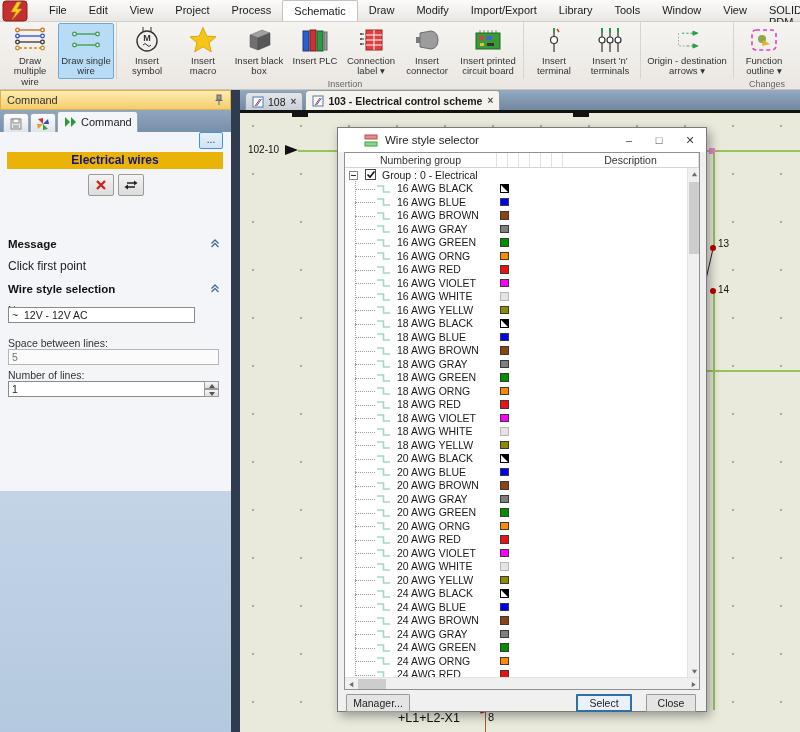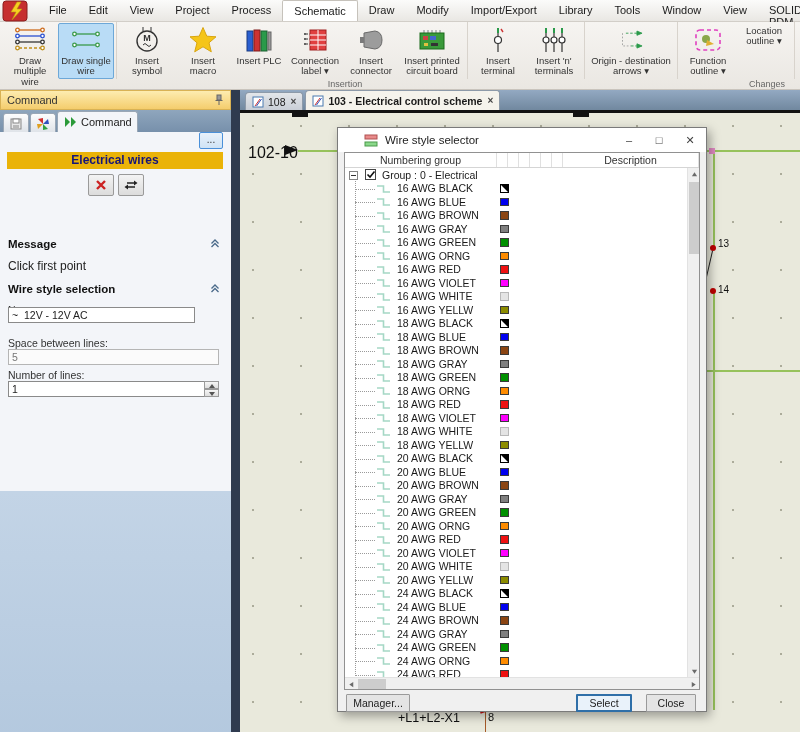--- a/index.html
+++ b/index.html
@@ -79,21 +79,21 @@
   .doc-tab .ico { width:12px; height:12px; margin-right:4px; }
   .doc-tab .lbl { font-size:10.5px; color:#1a1a1a; }
   .doc-tab .cls { margin-left:5px; font-size:10px; color:#444; font-weight:bold; }
   #canvas { position:relative; width:560px; height:622px; background:#e9e9dc;
     background-image:radial-gradient(circle,#aaaa98 0.7px, rgba(0,0,0,0) 0.9px); background-size:48px 48px; background-position:37px 40px; }
   #sheet-topline { position:absolute; left:0; top:0; width:560px; height:3px; background:#121212; }
   .sheet-tick { position:absolute; top:3px; width:16px; height:4px; background:#121212; }
   #wire1 { position:absolute; left:58px; top:40px; width:502px; height:1.6px; background:#97c25c; }
   #wire1-arrow { position:absolute; left:45px; top:35px; width:0; height:0;
     border-left:13px solid #111; border-top:5px solid transparent; border-bottom:5px solid transparent; }
-  #wire1-label { position:absolute; left:8px; top:34px; font-size:16px; color:#111; }
+  #wire1-label { position:absolute; left:8px; top:34px; font-size:10px; color:#111; }
   #pink-dot { position:absolute; left:469px; top:38px; width:6px; height:6px; background:#e08ac2; }
   .vwire { position:absolute; left:473px; width:1.6px; background:#97c25c; }
   .red-dot { position:absolute; left:470px; width:6px; height:6px; background:#c00000; border-radius:50%; }
   .contact-lbl { position:absolute; left:478px; font-size:10px; color:#111; }
   #contact-diag { position:absolute; left:472px; top:141px; width:1.4px; height:37px; background:#222;
     transform:rotate(13deg); transform-origin:top center; }
   #wire2 { position:absolute; left:467px; top:260px; width:93px; height:1.6px; background:#97c25c; }
   #btm-label { position:absolute; left:158px; top:601px; font-size:12.5px; color:#111; }
   #btm-num { position:absolute; left:248px; top:601px; font-size:11px; color:#111; }
   #btm-vline { position:absolute; left:245px; top:593px; width:1.4px; height:29px; background:#a55a28; }
@@ -222,20 +222,28 @@
                 <text x="16" y="16" font-size="9" text-anchor="middle" fill="#333" font-weight="bold">M</text>
                 <path d="M12 20 q2 -3 4 0 q2 3 4 0" fill="none" stroke="#333"></path>
               </svg></span>
             <span class="rib-lbl">Insert symbol</span>
           </div>
           <div class="rib-item">
             <span class="rib-ico"><svg viewBox="0 0 32 30">
                 <path d="M16 2.5 L19.8 11.2 L29 11.8 L22 17.8 L24.3 26.8 L16 21.8 L7.7 26.8 L10 17.8 L3 11.8 L12.2 11.2 Z" fill="#f5c518" stroke="#d9a510"></path>
               </svg></span>
             <span class="rib-lbl">Insert macro</span>
+          </div>
+          <div class="rib-item">
+            <span class="rib-ico"><svg viewBox="0 0 32 30">
+                <polygon points="7,10 19,5 27,8 15,13" fill="#a0a0a0" stroke="#6a6a6a" stroke-width="0.5"></polygon>
+                <polygon points="7,10 15,13 15,25 7,22" fill="#707070" stroke="#555" stroke-width="0.5"></polygon>
+                <polygon points="15,13 27,8 27,20 15,25" fill="#585858" stroke="#444" stroke-width="0.5"></polygon>
+              </svg></span>
+            <span class="rib-lbl">Insert black box</span>
           </div>
           <div class="rib-item">
             <span class="rib-ico"><svg viewBox="0 0 32 30">
                 <rect x="4" y="6" width="6" height="20" fill="#2a5fd0" stroke="#1a3a80"></rect>
                 <rect x="11" y="5" width="6" height="21" fill="#cc3333" stroke="#801a1a"></rect>
                 <rect x="18" y="6" width="6" height="20" fill="#2a9a4a" stroke="#1a6030"></rect>
                 <rect x="25" y="7" width="3" height="18" fill="#999" stroke="#666"></rect>
               </svg></span>
             <span class="rib-lbl">Insert PLC</span>
           </div>

